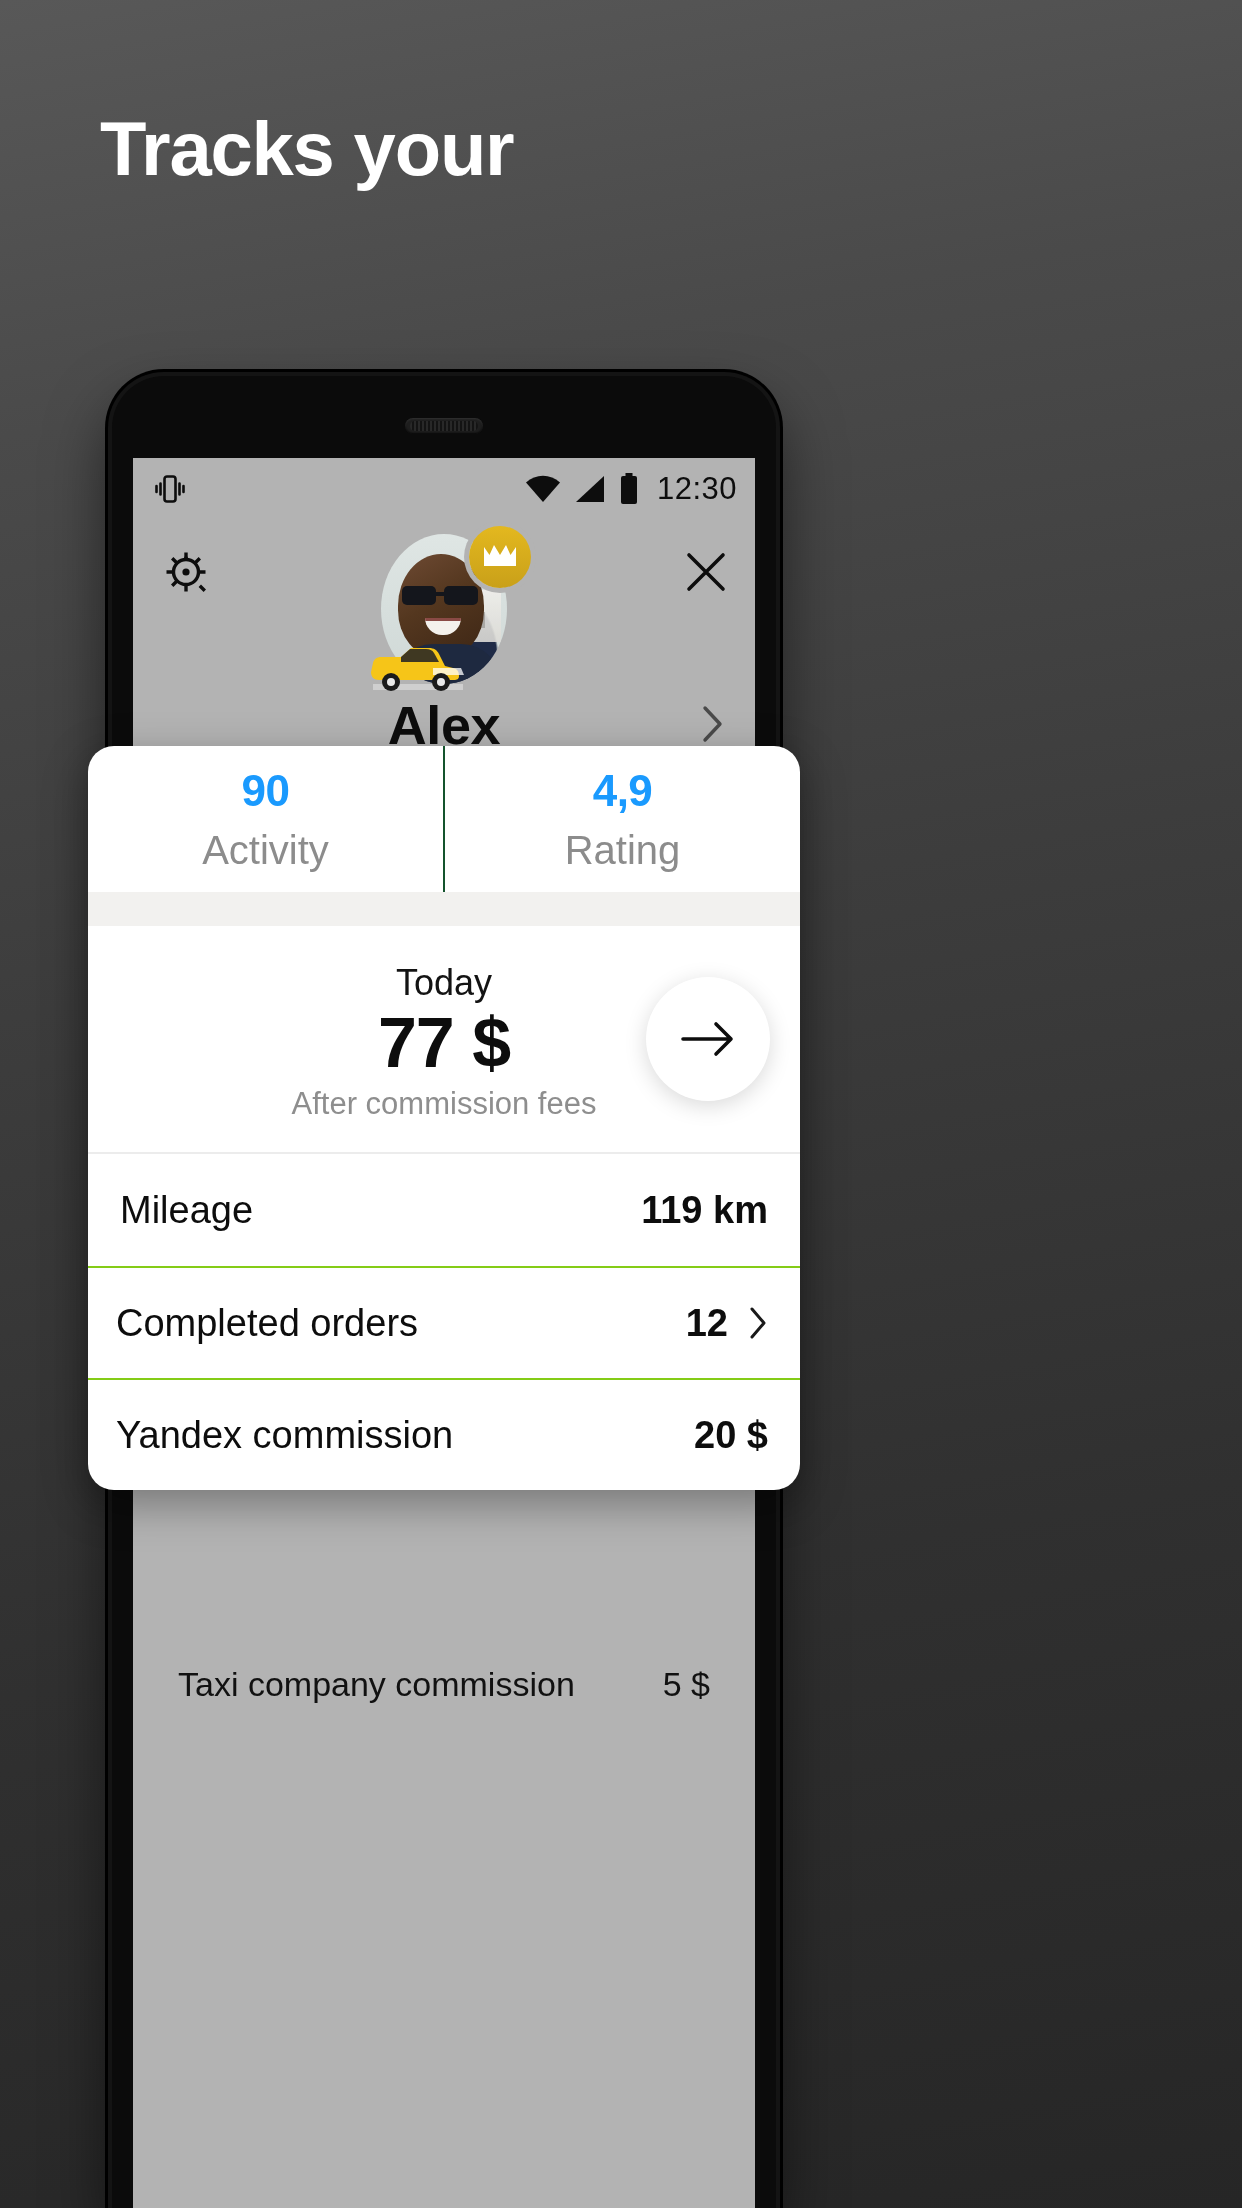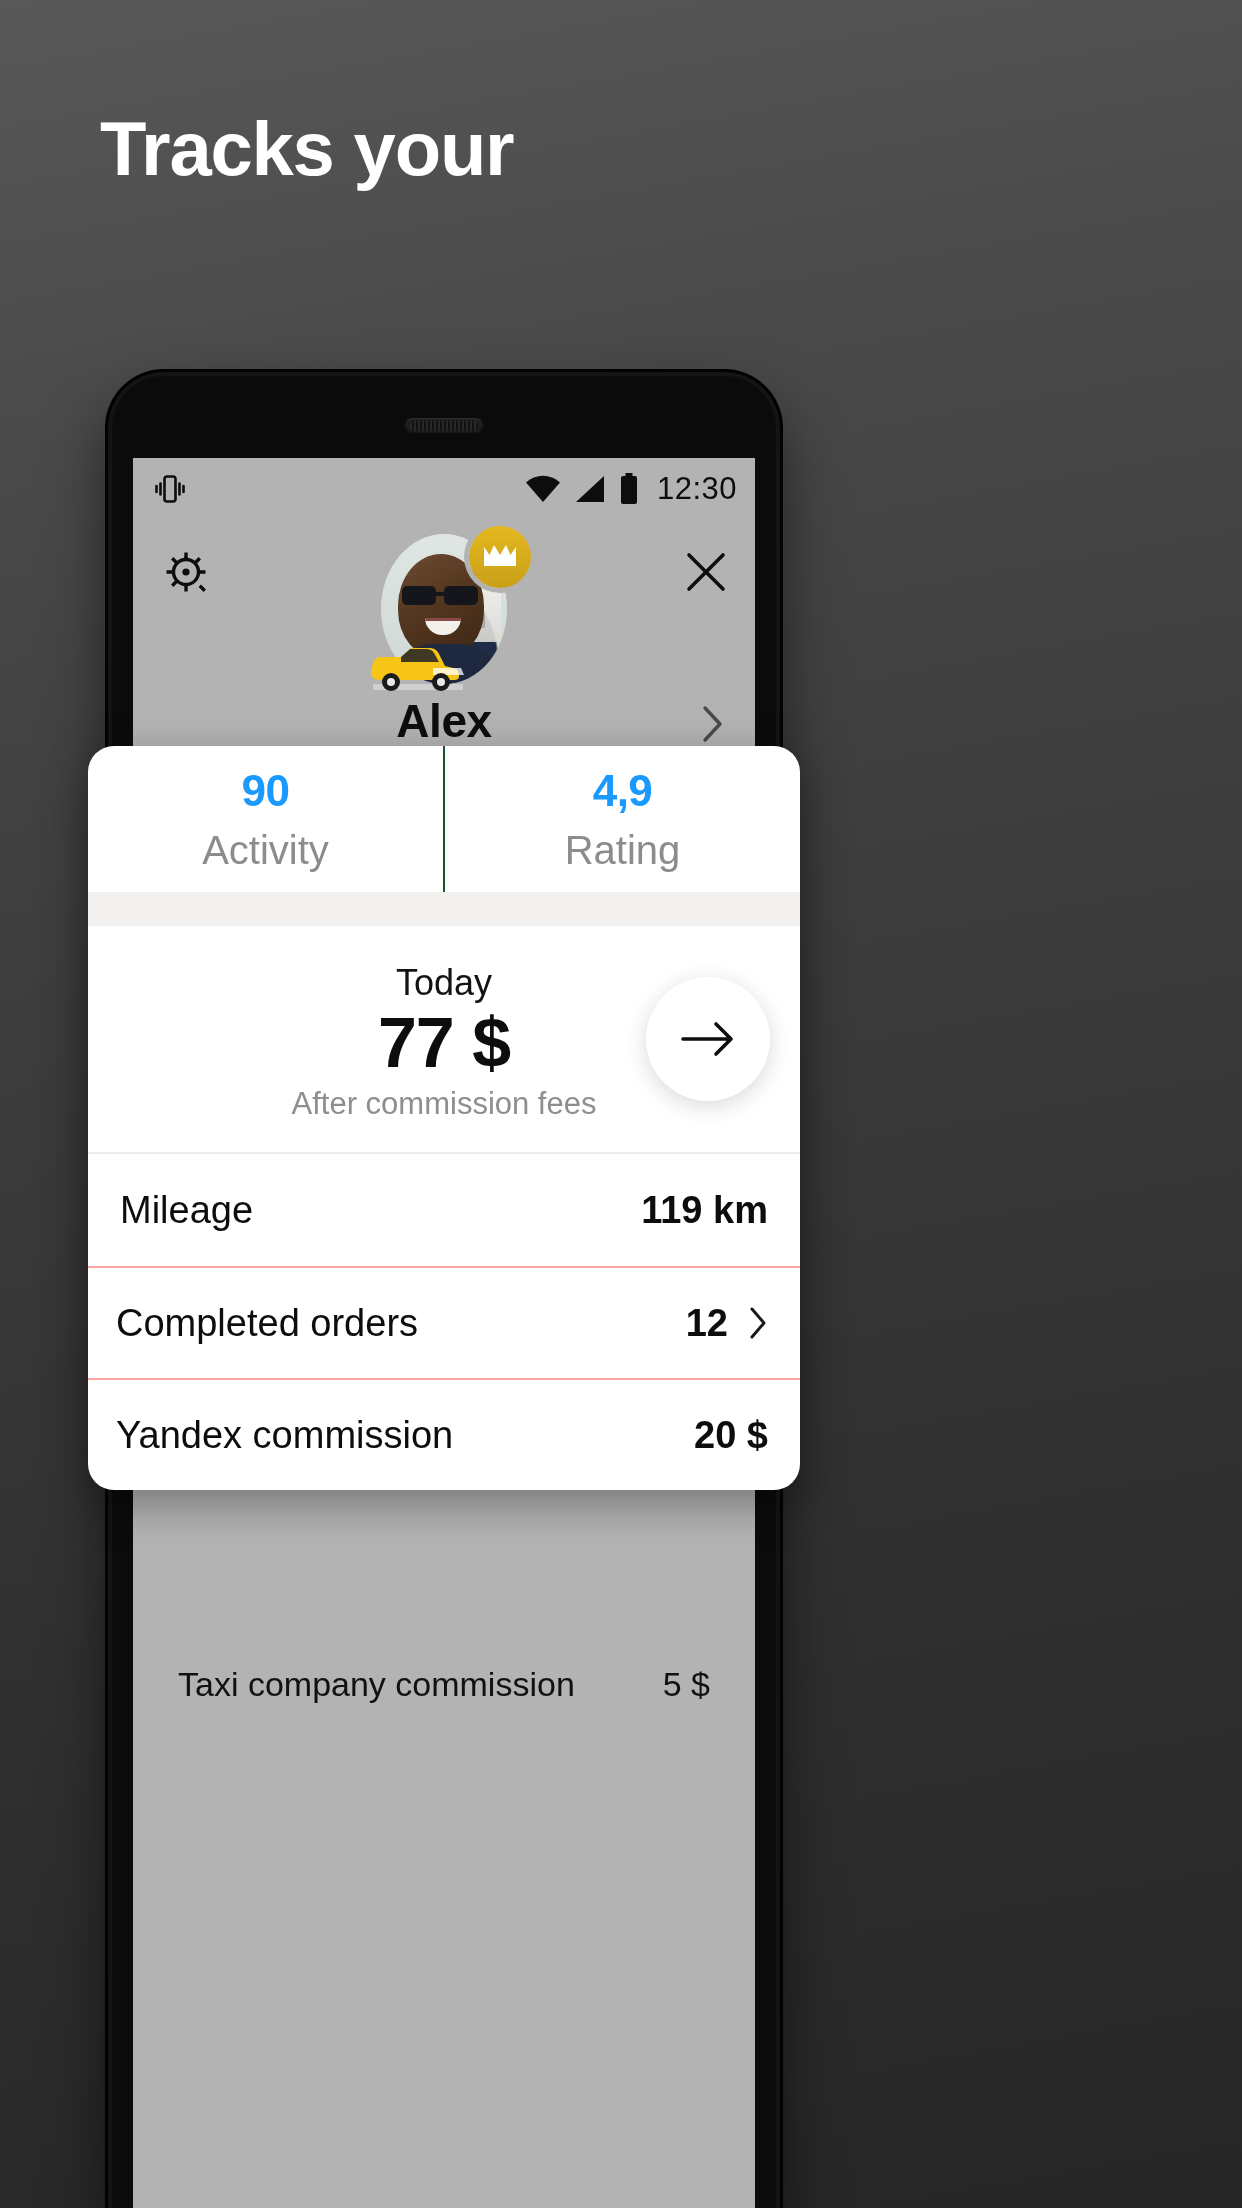--- a/index.html
+++ b/index.html
@@ -156,21 +156,21 @@
     box-shadow:0 0 0 5px #b3b3b3;
     display:flex; align-items:center; justify-content:center;
   }
   .taxi {
     position:absolute; left:-14px; bottom:-14px;
     width:102px; height:56px;
   }
 
   .pname {
     text-align:center;
-    font-size:46px; font-weight:bold;
+    font-size:54px; font-weight:bold;
     color:#0d0d0d;
     margin-top:10px;
     letter-spacing:-.4px;
   }
   .psub {
     text-align:center;
     font-size:31px;
     color:#6f6f6f;
     margin-top:4px;
   }
@@ -229,21 +229,21 @@
   }
 
   .rows { border-top:2px solid #ececec; }
   .row {
     display:flex; align-items:center;
     height:112px;
     padding:0 32px;
     font-size:38px;
     color:#0d0d0d;
   }
-  .row + .row { border-top:2px solid #fca5a5;padding-left:28px; }
+  .row + .row { border-top:2px solid #84cc16;padding-left:28px; }
   .row .rv {
     margin-left:auto;
     font-weight:bold;
     display:flex; align-items:center; gap:20px;
   }
 
   svg { display:block; }
 </style>
 </head>
 <body>

